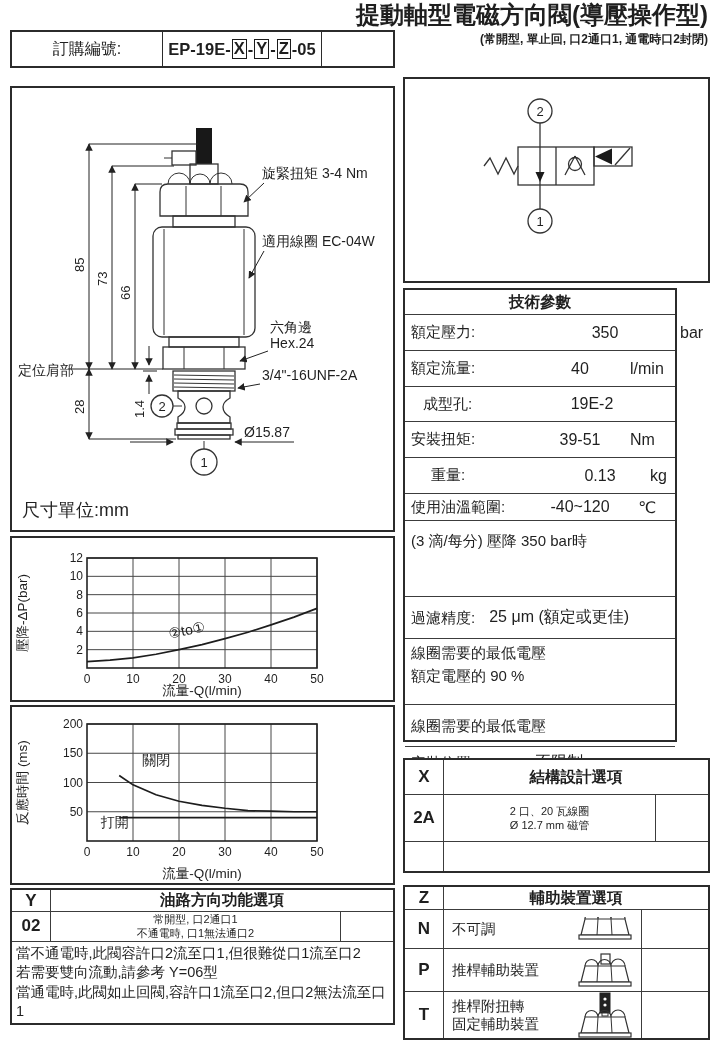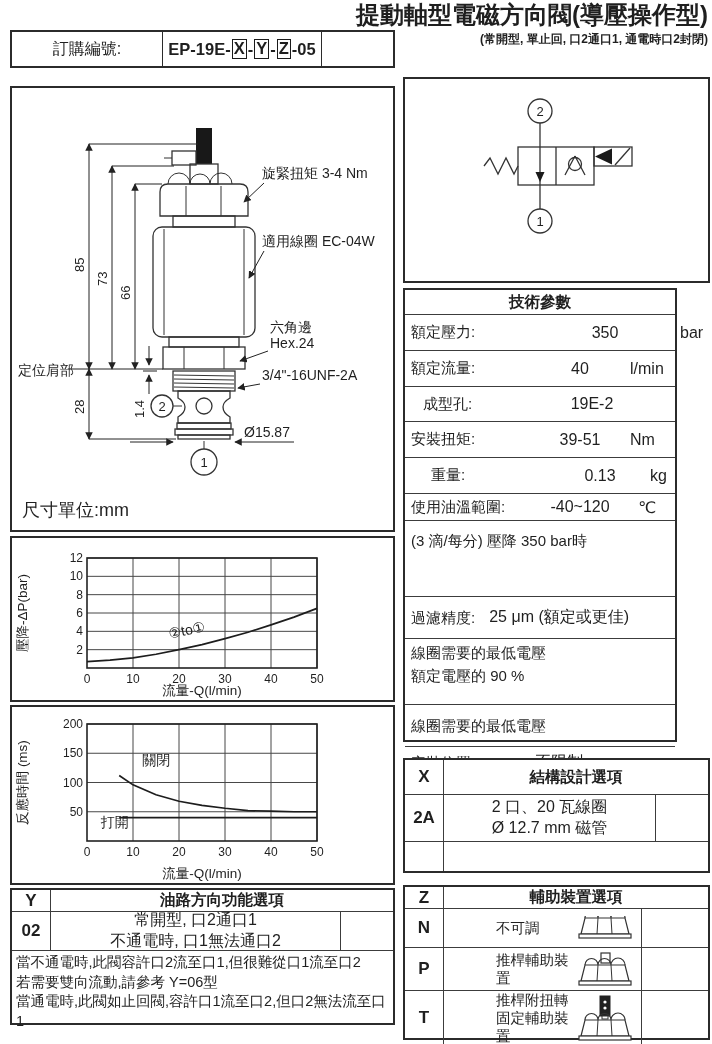--- a/index.html
+++ b/index.html
@@ -49,29 +49,29 @@
 
   
   .opt-table{display:flex;flex-direction:column;}
   .opt-row{display:flex;border-top:1.5px solid #3c3c3c;align-items:stretch;}
   .opt-row:first-child{border-top:none;}
   .opt-code{width:38px;display:flex;align-items:center;justify-content:center;
             font-weight:bold;font-size:17px;border-right:1.5px solid #3c3c3c;}
   .opt-title{flex:1;display:flex;align-items:center;justify-content:center;
              font-weight:bold;font-size:15.5px;}
   .opt-desc{flex:1;display:flex;align-items:center;justify-content:center;flex-direction:column;
-            font-size:16px;line-height:1.3;text-align:left;}
+            font-size:11px;line-height:1.3;text-align:left;}
   .opt-empty{width:52px;border-left:1.5px solid #3c3c3c;}
   .x-table{left:403px;top:758px;width:307px;height:115px;}
   .x-table .hdr{height:34px;}
   .x-table .r1{height:46px;}
   .x-table .r2{flex:1;}
   .z-table{left:403px;top:885px;width:307px;height:155px;}
   .z-table .hdr{height:32px;}
-  .z-row-desc{flex:1;display:flex;align-items:center;padding-left:8px;font-size:14.5px;line-height:1.25;margin-left:44px;}
+  .z-row-desc{flex:1;display:flex;align-items:center;padding-left:8px;font-size:14.5px;line-height:1.25;}
   .z-row-desc .txt{flex:1;}
   .z-icon-wrap{width:72px;display:flex;align-items:center;justify-content:center;}
   .z-empty{width:66px;border-left:1.5px solid #3c3c3c;}
   .y-table{left:10px;top:888px;width:385px;height:137px;}
   .y-table .hdr{height:32px;}
   .y-table .r1{height:38px;}
   .y-notes{flex:1;border-top:1.5px solid #3c3c3c;padding:2px 4px;font-size:14.5px;line-height:1.35;}
 
   
   .chart1-box{left:10px;top:536px;width:385px;height:166px;}

